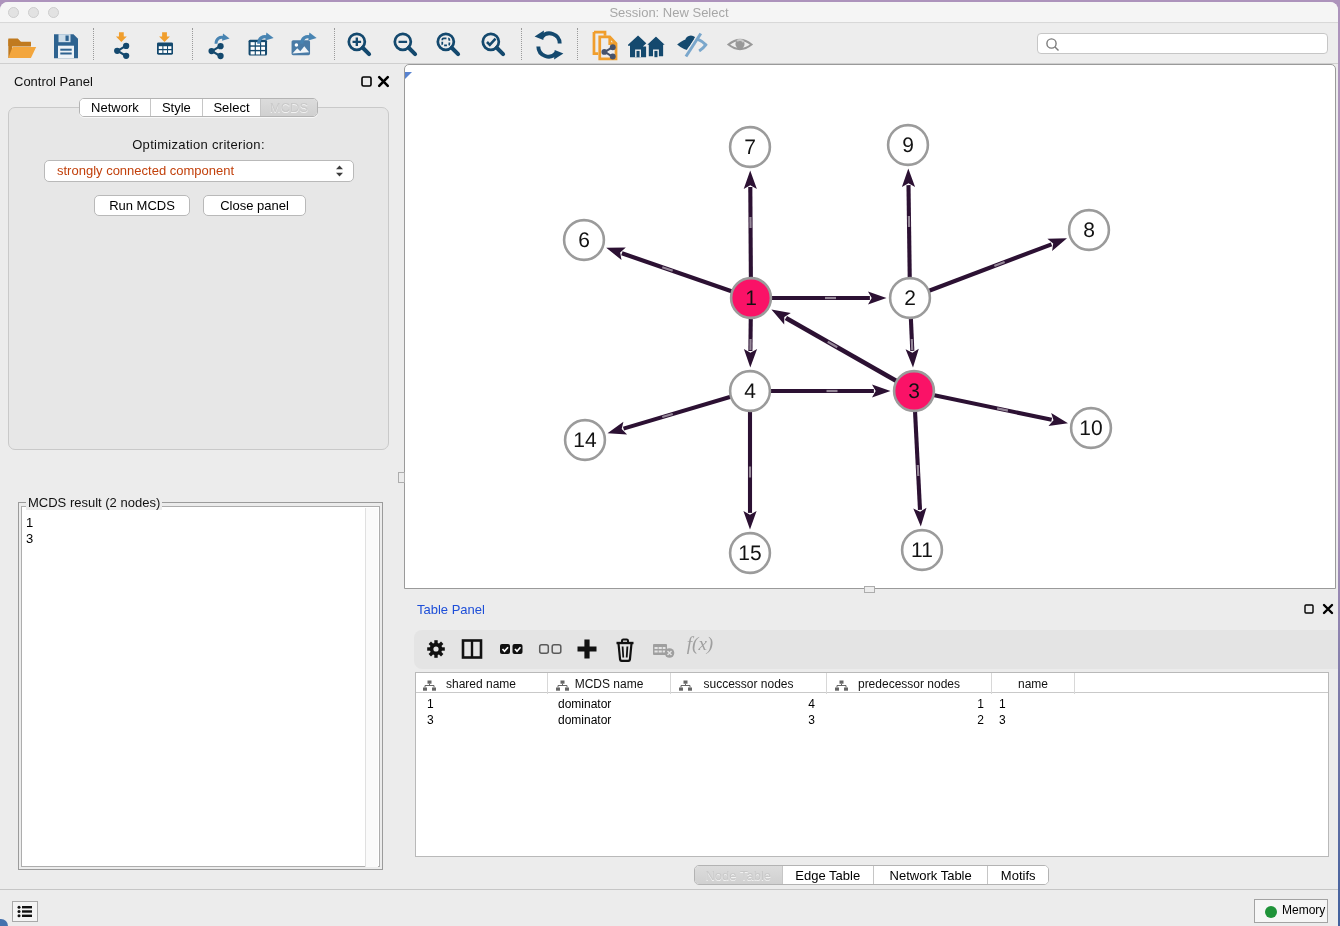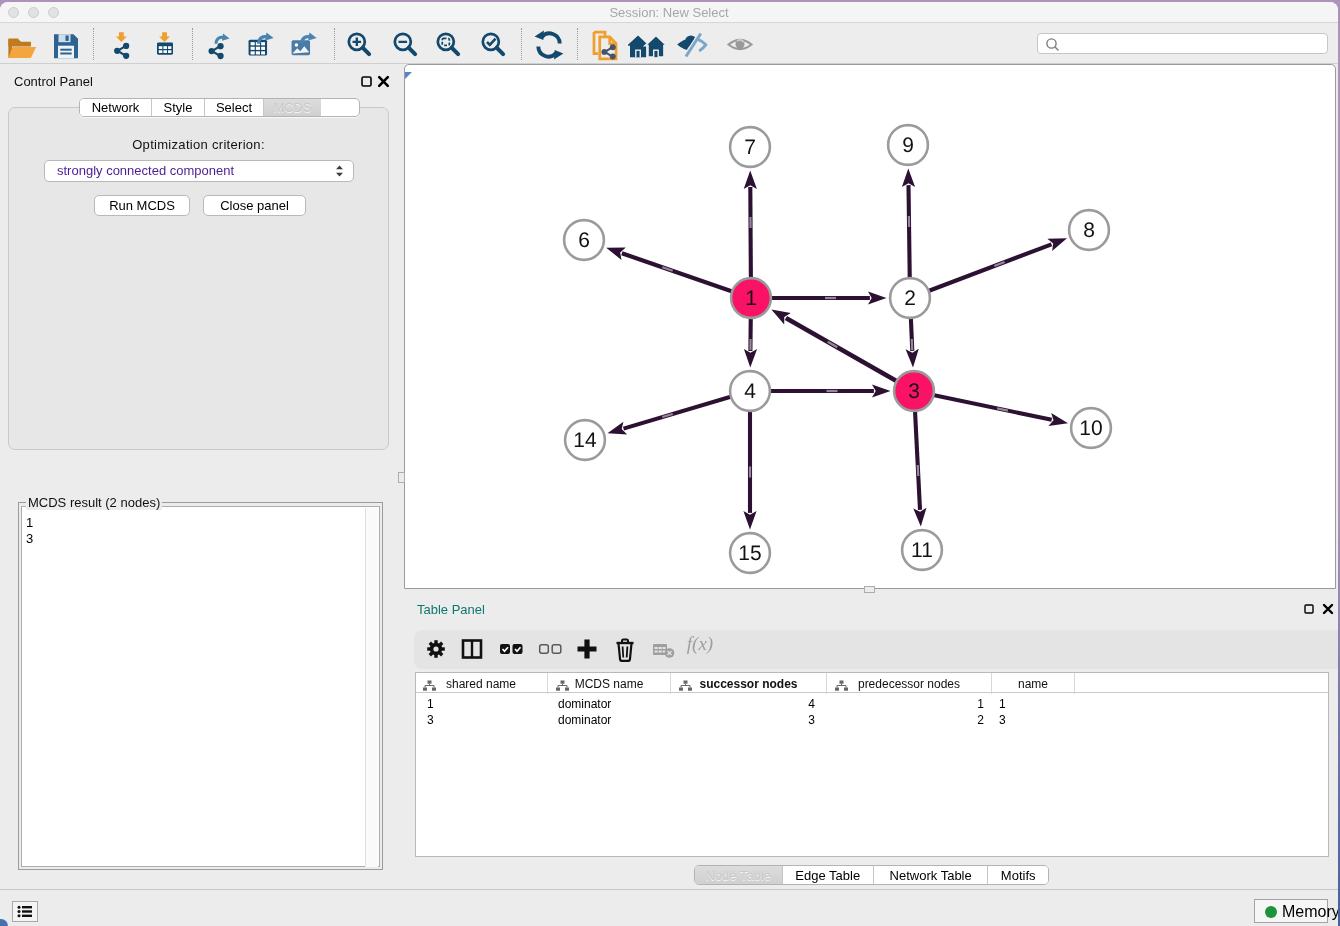--- a/index.html
+++ b/index.html
@@ -13,52 +13,52 @@
   #title { position:absolute; top:3px; left:0; width:1338px; text-align:center; font-size:13px; color:#a7a7a7; }
   
   #toolbar { position:absolute; left:0; top:22px; width:1338px; height:40px; background:#ededed; border-bottom:1px solid #cfcfcf; }
   .sep { position:absolute; top:4px; height:32px; width:0; border-left:1px dotted #9a9a9a; }
   .ticon { position:absolute; top:0; }
   #searchbox { position:absolute; left:1037px; top:9px; width:291px; height:21px; background:#fff; border:1px solid #c6c6c6; border-radius:4px; }
   
   #cpanel { position:absolute; left:0; top:63px; width:404px; height:825px; background:#ececec; }
   #cphead { position:absolute; left:14px; top:9px; font-size:13px; color:#111; }
   #tabpanel { position:absolute; left:8px; top:42px; width:381px; height:343px; background:#e7e7e7; border:1px solid #c9c9c9; border-radius:7px; }
-  #tabs { position:absolute; left:79px; top:33px; width:281px; height:19px; border:1px solid #b3b3b3; border-radius:5px; background:#fff; display:flex; overflow:hidden; box-shadow:0 1px 0 rgba(255,255,255,.7); }
+  #tabs { position:absolute; left:79px; top:33px; width:239px; height:19px; border:1px solid #b3b3b3; border-radius:5px; background:#fff; display:flex; overflow:hidden; box-shadow:0 1px 0 rgba(255,255,255,.7); }
   .tab { height:100%; display:flex; align-items:center; justify-content:center; font-size:13px; color:#000; border-right:1px solid #c6c6c6; background:#fff; }
   .tab:last-child { border-right:none; }
   #tabmcds { background:linear-gradient(#dcdcdc,#d0d0d0); color:#c9c9c9; text-shadow:0 1px 0 #f2f2f2; }
   #optlabel { position:absolute; left:0; top:72px; width:397px; text-align:center; font-size:13px; color:#111; letter-spacing:0.3px; }
-  #dropdown { position:absolute; left:44px; top:95px; width:310px; height:22px; background:#fff; border:1px solid #b9b9b9; border-radius:5px; font-size:13px; color:#4c1d95; line-height:20px; padding-left:12px; }
+  #dropdown { position:absolute; left:44px; top:95px; width:310px; height:22px; background:#fff; border:1px solid #b9b9b9; border-radius:5px; font-size:13px; color:#c2410c; line-height:20px; padding-left:12px; }
   .btn { position:absolute; top:130px; height:21px; background:#fff; border:1px solid #b9b9b9; border-radius:5px; font-size:13px; color:#000; text-align:center; line-height:19px; }
   
   #mcdsgroup { position:absolute; left:18px; top:437px; width:365px; height:368px; border:1px solid #9b9b9b; }
   #mcdslabel { position:absolute; left:7px; top:-8px; background:#ececec; font-size:13px; color:#111; padding:0 2px; }
   #mcdswhite { position:absolute; left:2px; top:3px; width:359px; height:361px; background:#fff; border:1px solid #adadad; }
   #mcdsscroll { position:absolute; right:1px; top:1px; width:13px; height:359px; background:#fafafa; border-left:1px solid #e0e0e0; }
   
   #netwin { position:absolute; left:404px; top:62px; width:932px; height:525px; border:1px solid #9a9a9a; border-radius:5px 5px 0 0; background:#fff; }
   #nettitle { position:absolute; left:0; top:0; width:930px; height:21px; background:linear-gradient(#fdfdfd,#d9d9d9); border-bottom:1px solid #b7b7b7; border-radius:5px 5px 0 0; }
   #nettext { position:absolute; top:3px; width:930px; text-align:center; font-size:13px; color:#222; }
   .mac { position:absolute; top:5px; width:11px; height:11px; border-radius:50%; }
   
   #tpanel { position:absolute; left:404px; top:595px; width:936px; height:294px; background:#ececec; }
-  #tphead { position:absolute; left:13px; top:5px; font-size:13px; color:#0f766e; }
+  #tphead { position:absolute; left:13px; top:5px; font-size:13px; color:#1d4ed8; }
   #ttoolbar { position:absolute; left:10px; top:33px; width:1320px; height:39px; background:#e4e4e4; border-radius:8px; }
   #ttable { position:absolute; left:11px; top:75px; width:914px; height:185px; background:#fff; border:1px solid #b9b9b9; }
   .hcell { position:absolute; top:0; height:21px; border-right:1px solid #d8d8d8; font-size:12px; color:#111; display:flex; align-items:center; justify-content:center; }
   .cell { position:absolute; font-size:12px; color:#000; }
   #btabs { position:absolute; left:290px; top:268px; width:355px; height:20px; border:1px solid #b3b3b3; border-radius:5px; background:#fff; display:flex; overflow:hidden; }
   .btab { height:100%; display:flex; align-items:center; justify-content:center; font-size:13px; color:#000; border-right:1px solid #c6c6c6; background:#fff; }
   .btab:last-child{ border-right:none; }
   #btabnode { background:linear-gradient(#dcdcdc,#d0d0d0); color:#c9c9c9; text-shadow:0 1px 0 #f2f2f2; }
   
   #statusbar { position:absolute; left:0; top:887px; width:1338px; height:37px; background:#ececec; border-top:1px solid #c6c6c6; }
   #listbtn { position:absolute; left:12px; top:11px; width:26px; height:21px; background:#f4f4f4; border:1px solid #a9a9a9; }
-  #membtn { position:absolute; left:1254px; top:9px; width:74px; height:24px; background:#f6f6f6; border:1px solid #a3a3a3; font-size:16px; color:#000; }
+  #membtn { position:absolute; left:1254px; top:9px; width:74px; height:24px; background:#f6f6f6; border:1px solid #a3a3a3; font-size:12px; color:#000; }
 </style>
 </head>
 <body>
 <div id="app">
 
   <div id="titlebar">
     <div class="tl" style="left:8px;"></div>
     <div class="tl" style="left:28px;"></div>
     <div class="tl" style="left:48px;"></div>
     <div id="title">Session: New Select</div>
@@ -451,21 +451,21 @@
 <div style="position:absolute;left:140px;top:5px;"><svg width="13" height="12" viewBox="0 0 13 12">
             <g fill="#666">
               <rect x="4.5" y="0.5" width="4" height="3.2"></rect>
               <rect x="0" y="7.5" width="4" height="3.2"></rect>
               <rect x="9" y="7.5" width="4" height="3.2"></rect>
             </g>
             <g stroke="#666" fill="none" stroke-width="1">
               <path d="M6.5 3.7 V5.5 M2 7.5 V5.5 H11 V7.5"></path>
             </g>
           </svg></div>
-<div class="hcell" style="left:255px;width:156px;font-weight:bold;">successor nodes</div>
+<div class="hcell" style="left:255px;width:156px;">successor nodes</div>
 <div style="position:absolute;left:263px;top:5px;"><svg width="13" height="12" viewBox="0 0 13 12">
             <g fill="#666">
               <rect x="4.5" y="0.5" width="4" height="3.2"></rect>
               <rect x="0" y="7.5" width="4" height="3.2"></rect>
               <rect x="9" y="7.5" width="4" height="3.2"></rect>
             </g>
             <g stroke="#666" fill="none" stroke-width="1">
               <path d="M6.5 3.7 V5.5 M2 7.5 V5.5 H11 V7.5"></path>
             </g>
           </svg></div>

